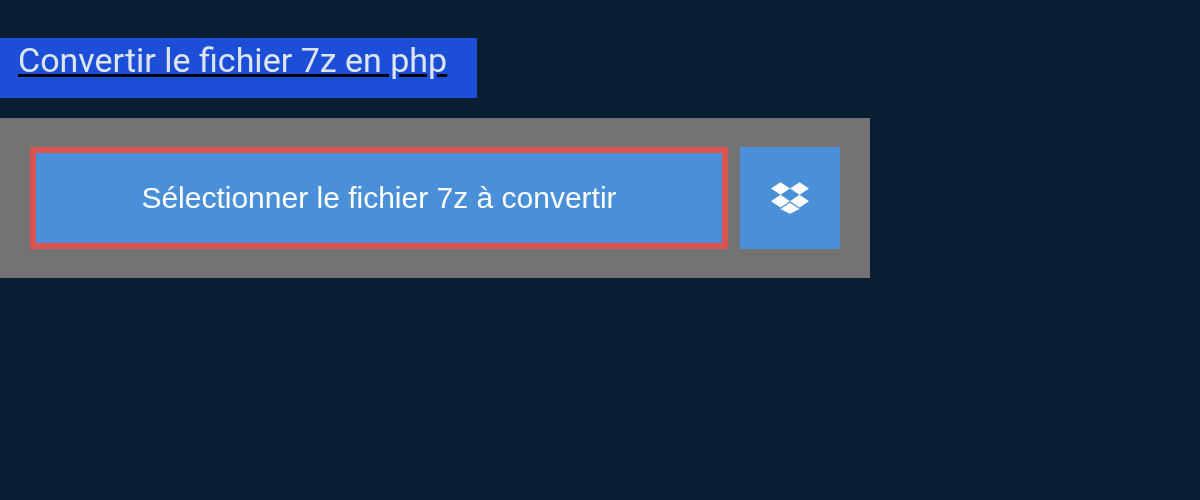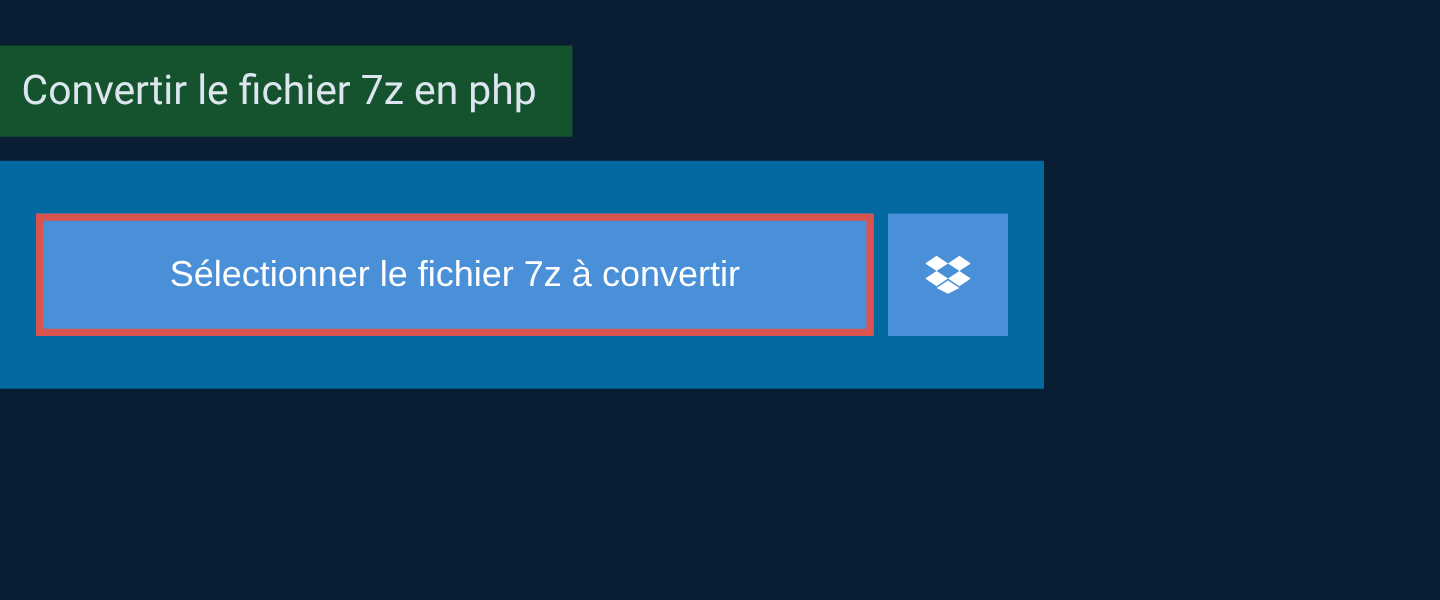--- a/index.html
+++ b/index.html
@@ -11,34 +11,35 @@
       background-color: #0a1e33;
       font-family: -apple-system, BlinkMacSystemFont, "Segoe UI", Roboto, Helvetica, Arial, sans-serif;
       width: 1200px;
       height: 500px;
       overflow: hidden;
     }
     .container {
       padding: 0;
     }
     .header-bar {
-      background-color: #14532d;
+      background-color: #1d4ed8;
       display: inline-block;
-      padding: 18px 30px 18px 18px;
+      padding: 2px 30px 18px 18px;
       margin-top: 38px;
+      text-decoration: underline;
     }
     .header-title {
       color: #dde6ee;
       font-size: 34px;
       font-weight: 400;
     }
     .upload-panel {
-      background-color: #0369a1;
+      background-color: #737373;
       margin-top: 20px;
-      padding: 44px 30px;
+      padding: 29px 30px;
       width: 870px;
       display: flex;
       gap: 12px;
       align-items: stretch;
     }
     .select-button {
       flex: 1;
       background-color: #4a90d9;
       border: 6px solid #d9544f;
       color: #ffffff;

